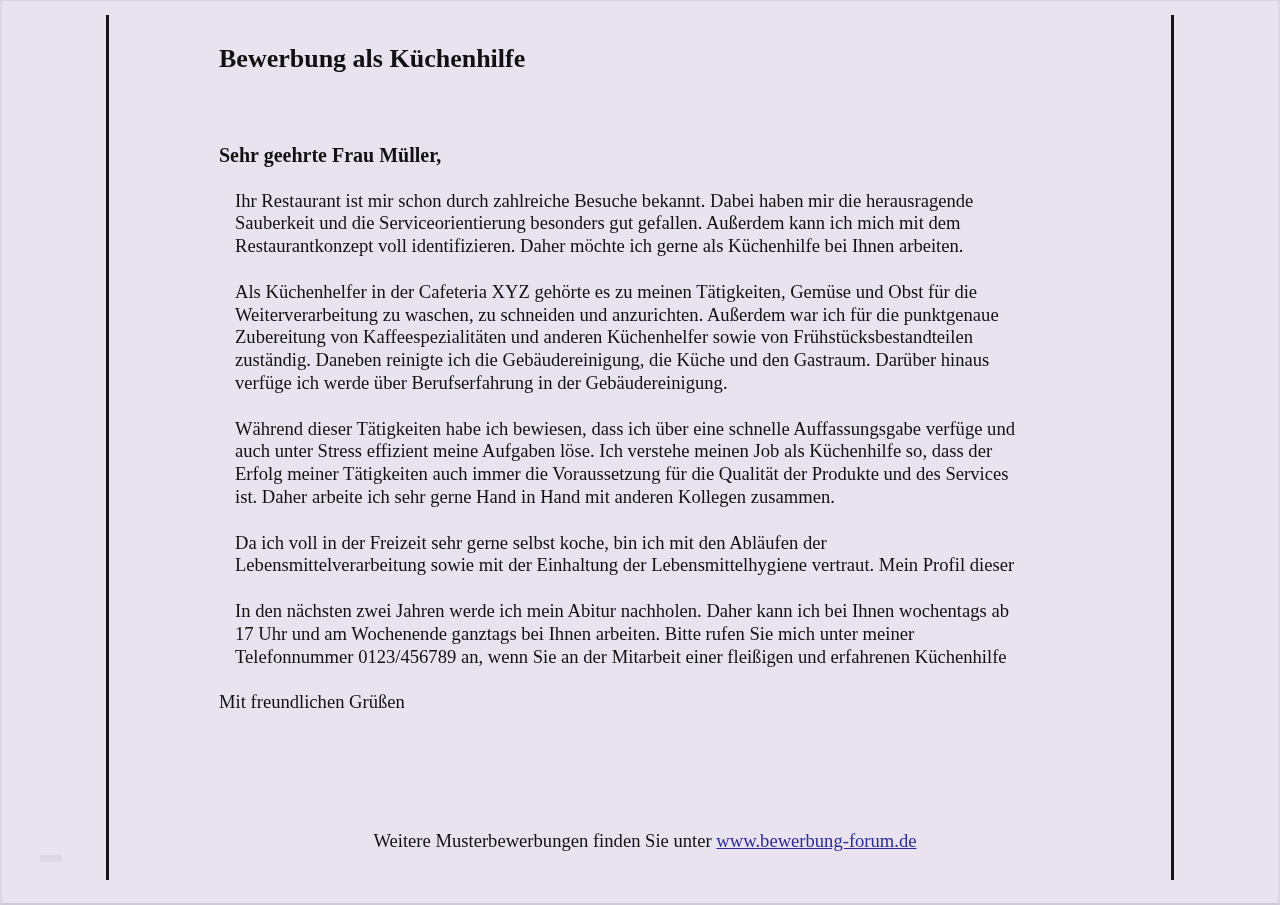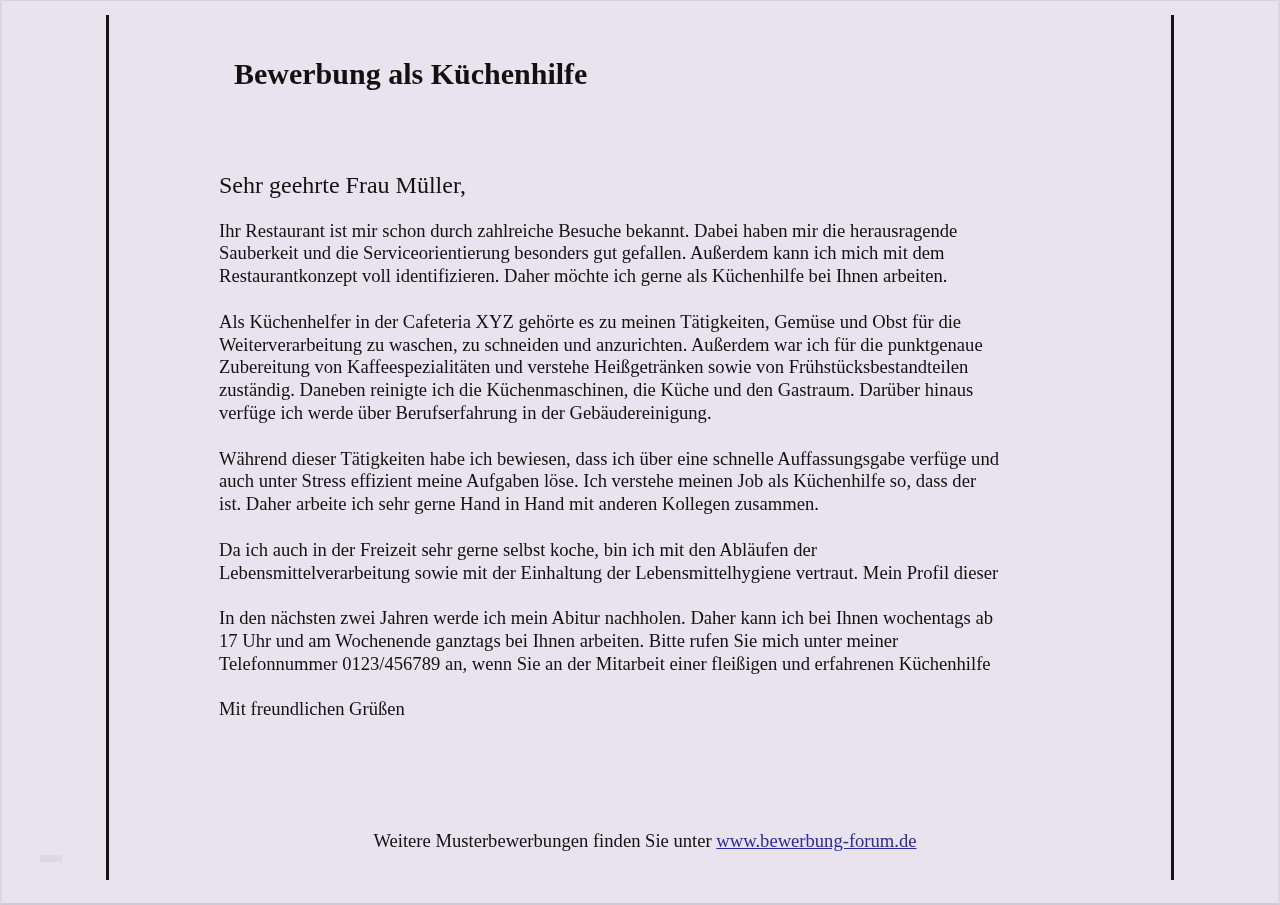--- a/index.html
+++ b/index.html
@@ -50,38 +50,40 @@
       background: #ddd8e3;
     }
     .content {
       position: absolute;
       left: 219px;
       top: 40px;
       width: 850px;
     }
     .title {
       font-weight: bold;
-      font-size: 30px;
+      font-size: 26px;
       line-height: 38px;
-      margin: 15px;
+      margin: 0;
       height: 104px;
     }
     .salutation {
-      font-size: 24px;
+      font-size: 20px;
       line-height: 22.8px;
       margin: 0 0 22.8px 0;
+      font-weight: bold;
     }
     .para {
       font-size: 18.6px;
       line-height: 22.8px;
       margin: 0 0 22.8px 0;
     }
     .para .line {
       display: block;
       white-space: nowrap;
+      margin-left: 16px;
     }
     .closing {
       font-size: 18.6px;
       line-height: 22.8px;
       margin: 0;
     }
     .footer {
       position: absolute;
       left: 0;
       width: 1280px;
@@ -116,33 +118,34 @@
 
   <p class="para">
     <span class="line">Ihr Restaurant ist mir schon durch zahlreiche Besuche bekannt. Dabei haben mir die herausragende</span>
     <span class="line">Sauberkeit und die Serviceorientierung besonders gut gefallen. Außerdem kann ich mich mit dem</span>
     <span class="line">Restaurantkonzept voll identifizieren. Daher möchte ich gerne als Küchenhilfe bei Ihnen arbeiten.</span>
   </p>
 
   <p class="para">
     <span class="line">Als Küchenhelfer in der Cafeteria XYZ gehörte es zu meinen Tätigkeiten, Gemüse und Obst für die</span>
     <span class="line">Weiterverarbeitung zu waschen, zu schneiden und anzurichten. Außerdem war ich für die punktgenaue</span>
-    <span class="line">Zubereitung von Kaffeespezialitäten und verstehe Heißgetränken sowie von Frühstücksbestandteilen</span>
-    <span class="line">zuständig. Daneben reinigte ich die Küchenmaschinen, die Küche und den Gastraum. Darüber hinaus</span>
+    <span class="line">Zubereitung von Kaffeespezialitäten und anderen Küchenhelfer sowie von Frühstücksbestandteilen</span>
+    <span class="line">zuständig. Daneben reinigte ich die Gebäudereinigung, die Küche und den Gastraum. Darüber hinaus</span>
     <span class="line">verfüge ich werde über Berufserfahrung in der Gebäudereinigung.</span>
   </p>
 
   <p class="para">
     <span class="line">Während dieser Tätigkeiten habe ich bewiesen, dass ich über eine schnelle Auffassungsgabe verfüge und</span>
     <span class="line">auch unter Stress effizient meine Aufgaben löse. Ich verstehe meinen Job als Küchenhilfe so, dass der</span>
+    <span class="line">Erfolg meiner Tätigkeiten auch immer die Voraussetzung für die Qualität der Produkte und des Services</span>
     <span class="line">ist. Daher arbeite ich sehr gerne Hand in Hand mit anderen Kollegen zusammen.</span>
   </p>
 
   <p class="para">
-    <span class="line">Da ich auch in der Freizeit sehr gerne selbst koche, bin ich mit den Abläufen der</span>
+    <span class="line">Da ich voll in der Freizeit sehr gerne selbst koche, bin ich mit den Abläufen der</span>
     <span class="line">Lebensmittelverarbeitung sowie mit der Einhaltung der Lebensmittelhygiene vertraut. Mein Profil dieser</span>
   </p>
 
   <p class="para">
     <span class="line">In den nächsten zwei Jahren werde ich mein Abitur nachholen. Daher kann ich bei Ihnen wochentags ab</span>
     <span class="line">17 Uhr und am Wochenende ganztags bei Ihnen arbeiten. Bitte rufen Sie mich unter meiner</span>
     <span class="line">Telefonnummer 0123/456789 an, wenn Sie an der Mitarbeit einer fleißigen und erfahrenen Küchenhilfe</span>
   </p>
 
   <p class="closing">Mit freundlichen Grüßen</p>

